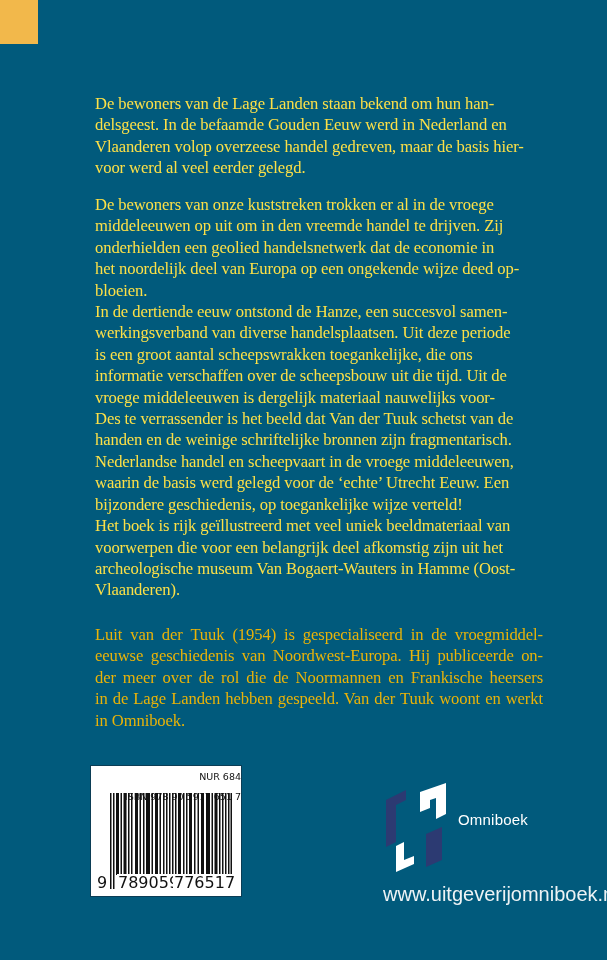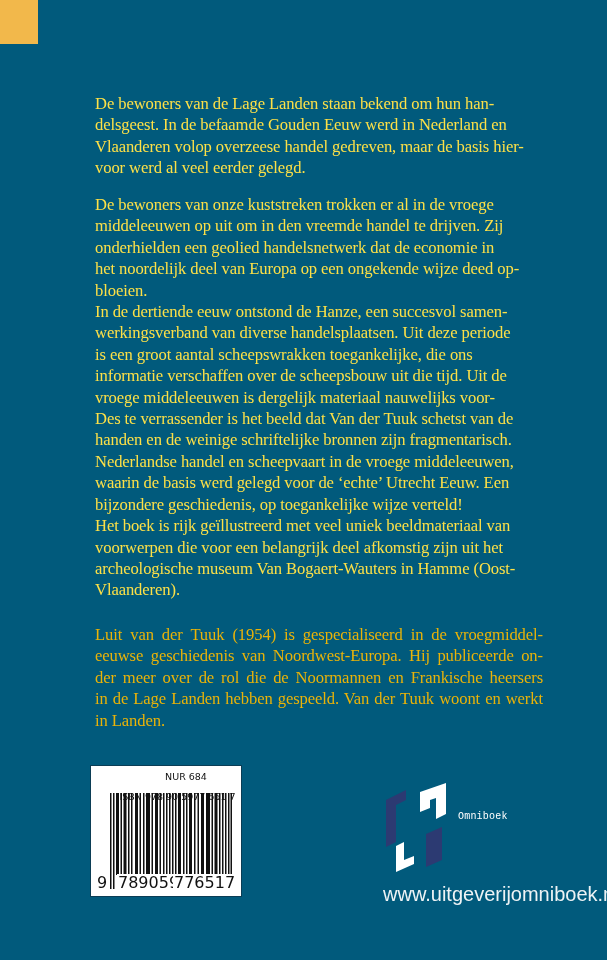--- a/index.html
+++ b/index.html
@@ -61,21 +61,21 @@
       top: 766px;
       width: 150px;
       height: 130px;
       background: #ffffff;
       box-shadow: 0 0 0 1px #0b3d55;
     }
     .barcode-nur, .barcode-isbn {
       position: absolute;
       left: 0;
       width: 100%;
-      text-align: center;
+      text-align: right;
       font-family: "DejaVu Sans", "Liberation Sans", sans-serif;
       font-size: 9.5px;
       line-height: 11px;
       color: #111;
     }
     .barcode-nur { top: 5px; padding-left: 40px; box-sizing: border-box; }
     .barcode-isbn { top: 25px; padding-left: 23px; box-sizing: border-box; }
     .barcode-bars {
       position: absolute;
       left: 19px;
@@ -101,22 +101,22 @@
       position: absolute;
       left: 384px;
       top: 782px;
       width: 66px;
       height: 90px;
     }
     .logo-name {
       position: absolute;
       left: 458px;
       top: 811px;
-      font-family: Liberation Mono, monospace;
-      font-size: 10px;
+      font-family: Liberation Sans, sans-serif;
+      font-size: 15px;
       color: #ffffff;
       letter-spacing: 0.2px;
     }
     .website {
       position: absolute;
       left: 383px;
       top: 883px;
       font-family: Liberation Sans, sans-serif;
       font-size: 20px;
       color: #eef3f5;
@@ -154,21 +154,21 @@
   <span class="line">voorwerpen die voor een belangrijk deel afkomstig zijn uit het</span>
   <span class="line">archeologische museum Van Bogaert-Wauters in Hamme (Oost-</span>
   <span class="line">Vlaanderen).</span>
 </div>
 
 <div class="text-block bio">
   <span class="line">Luit van der Tuuk (1954) is gespecialiseerd in de vroegmiddel-</span>
   <span class="line">eeuwse geschiedenis van Noordwest-Europa. Hij publiceerde on-</span>
   <span class="line">der meer over de rol die de Noormannen en Frankische heersers</span>
   <span class="line">in de Lage Landen hebben gespeeld. Van der Tuuk woont en werkt</span>
-  <span class="line last">in Landen.</span>
+  <span class="line last">in Omniboek.</span>
 </div>
 
 <div class="barcode-box">
   <div class="barcode-nur">NUR 684</div>
   <div class="barcode-isbn">ISBN 978 90 5977 651 7</div>
   <svg class="barcode-bars" viewBox="0 0 122 96" preserveAspectRatio="none">
     <g fill="#111">
 
       <rect x="0" y="0" width="1.5" height="96"></rect>
       <rect x="3" y="0" width="1.5" height="96"></rect>

